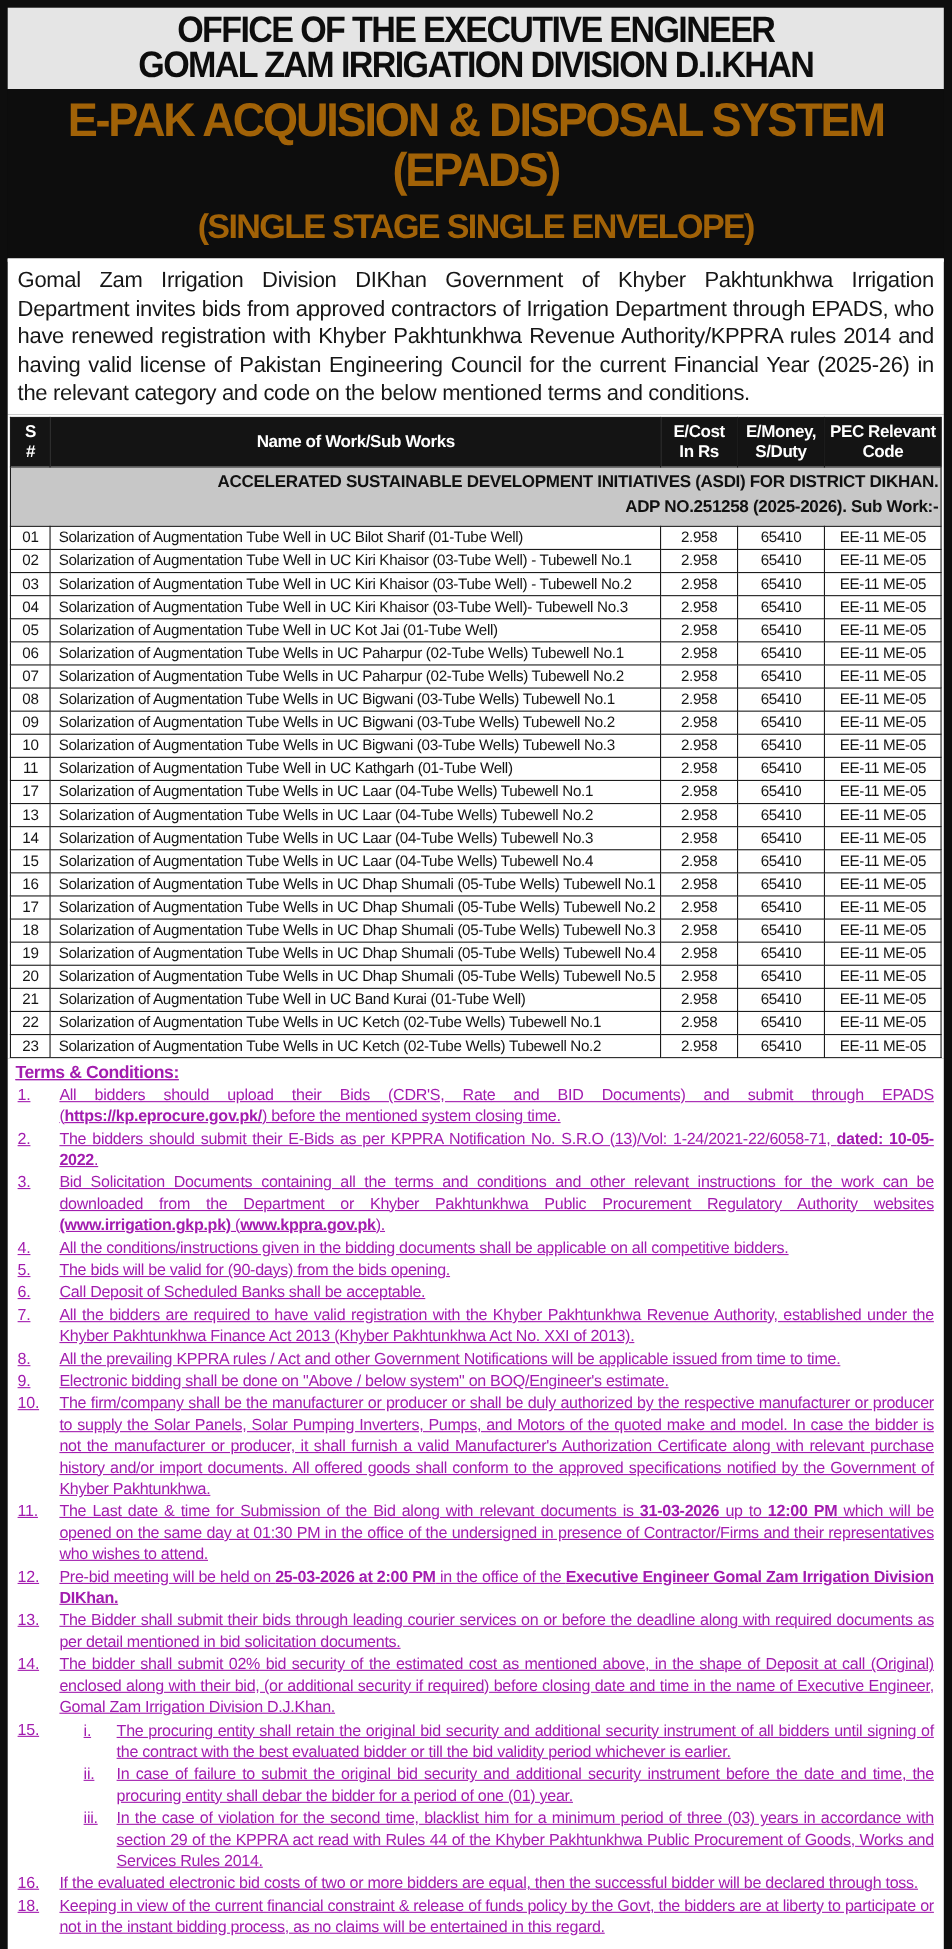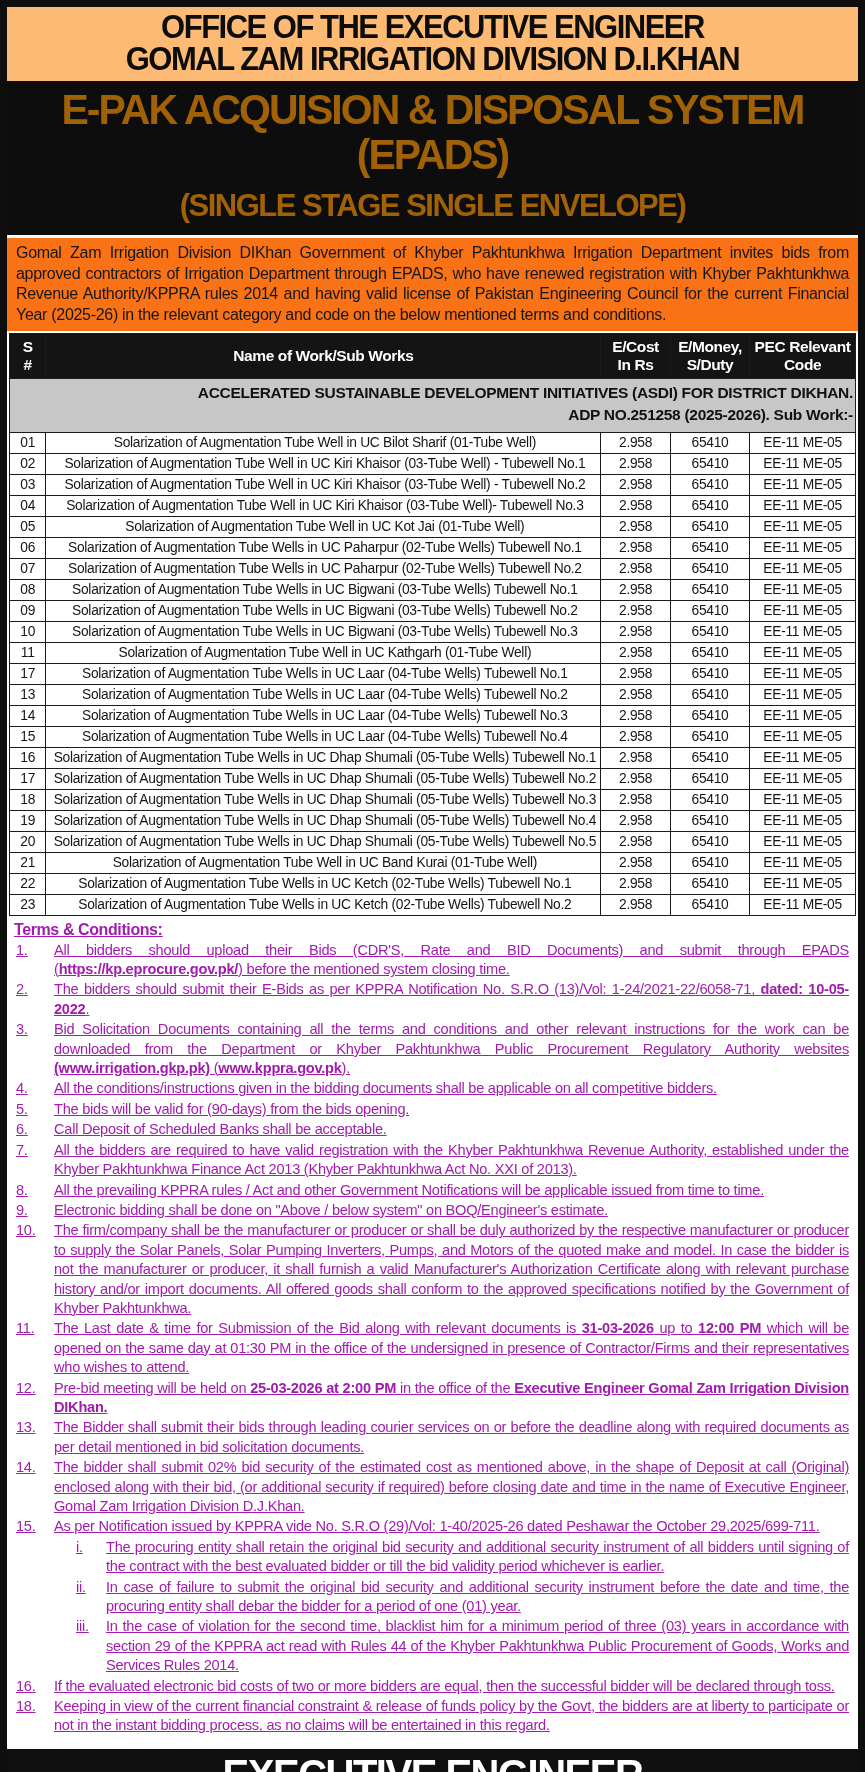--- a/index.html
+++ b/index.html
@@ -13,21 +13,21 @@
   .page {
     width: 865px;
     min-height: 1772px;
     background: #0e0e0e;
     padding: 7px 7px 0 7px;
     display: flex;
     flex-direction: column;
   }
   
   .title-block {
-    background: #fdba74;
+    background: #e5e5e5;
     text-align: center;
     padding: 4px 0 6px 0;
   }
   .title-line {
     font-weight: 700;
     font-size: 31px;
     letter-spacing: -1.5px;
     line-height: 1.04;
     color: #0d0d0d;
     transform: scaleY(1.08);
@@ -48,24 +48,24 @@
   }
   .banner-line2 {
     font-weight: 700;
     font-size: 31px;
     letter-spacing: -1.5px;
     line-height: 1.15;
     margin-top: 12px;
   }
   
   .intro {
-    background: #f97316;
+    background: #ffffff;
     border-top: 3px solid #ffffff;
     padding: 5px 9px 6px 9px;
-    font-size: 16px;
+    font-size: 20px;
     letter-spacing: -0.3px;
     line-height: 1.28;
     text-align: justify;
     color: #161616;
   }
   
   .table-wrap { background: #ffffff; padding: 2px 2px 0 2px; }
   table.tender {
     width: 100%;
     border-collapse: collapse;
@@ -101,21 +101,21 @@
   }
   tr.group-row .group-line { line-height: 1.45; }
   tbody.works td {
     font-size: 13.8px;
     letter-spacing: -0.3px;
     height: 21px;
     line-height: 1.1;
     color: #151515;
   }
   tbody.works td.c { text-align: center; }
-  tbody.works td.name-cell { text-align: center; padding-left: 7px; }
+  tbody.works td.name-cell { text-align: left; padding-left: 7px; }
   
   .terms {
     background: #ffffff;
     padding: 5px 9px 10px 7px;
     font-size: 14.6px;
     letter-spacing: -0.25px;
     color: #a21caf;
     text-decoration: underline;
   }
   .terms-heading {
@@ -438,21 +438,20 @@
         </div>
         <div class="term">
           <div class="term-num">14.</div>
           <div class="term-body">
             <div class="term-text"><span>The bidder shall submit 02% bid security of the estimated cost as mentioned above, in the shape of Deposit at call (Original) enclosed along with their bid, (or additional security if required) before closing date and time in the name of Executive Engineer, Gomal Zam Irrigation Division D.J.Khan.</span></div>
           </div>
         </div>
         <div class="term">
           <div class="term-num">15.</div>
           <div class="term-body">
-            <div class="term-text"><span>As per Notification issued by KPPRA vide No. S.R.O (29)/Vol: 1-40/2025-26 dated Peshawar the October 29,2025/699-711.</span></div>
             <div class="sub-term">
               <div class="sub-num">i.</div>
               <div class="sub-text">The procuring entity shall retain the original bid security and additional security instrument of all bidders until signing of the contract with the best evaluated bidder or till the bid validity period whichever is earlier.</div>
             </div>
             <div class="sub-term">
               <div class="sub-num">ii.</div>
               <div class="sub-text">In case of failure to submit the original bid security and additional security instrument before the date and time, the procuring entity shall debar the bidder for a period of one (01) year.</div>
             </div>
             <div class="sub-term">
               <div class="sub-num">iii.</div>

